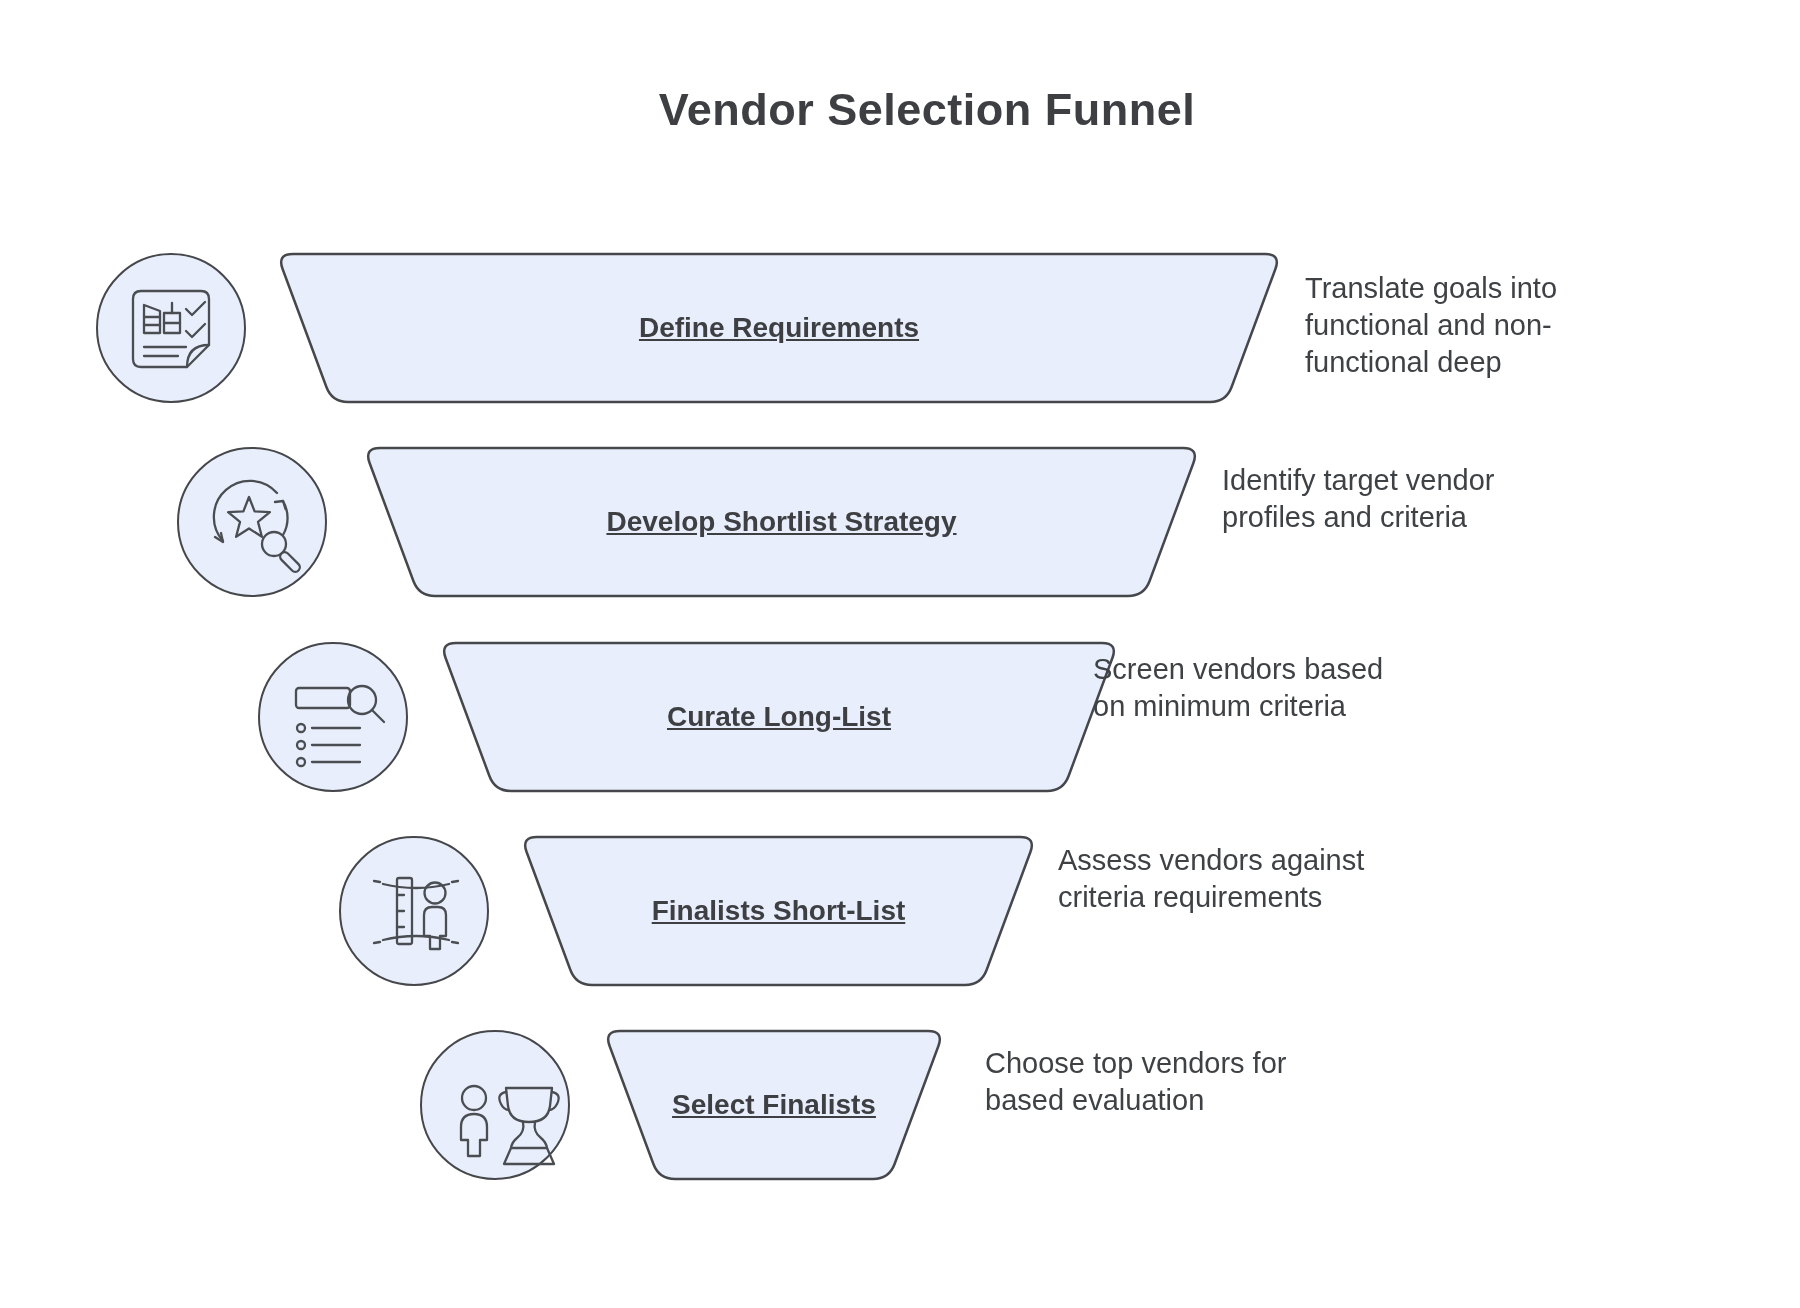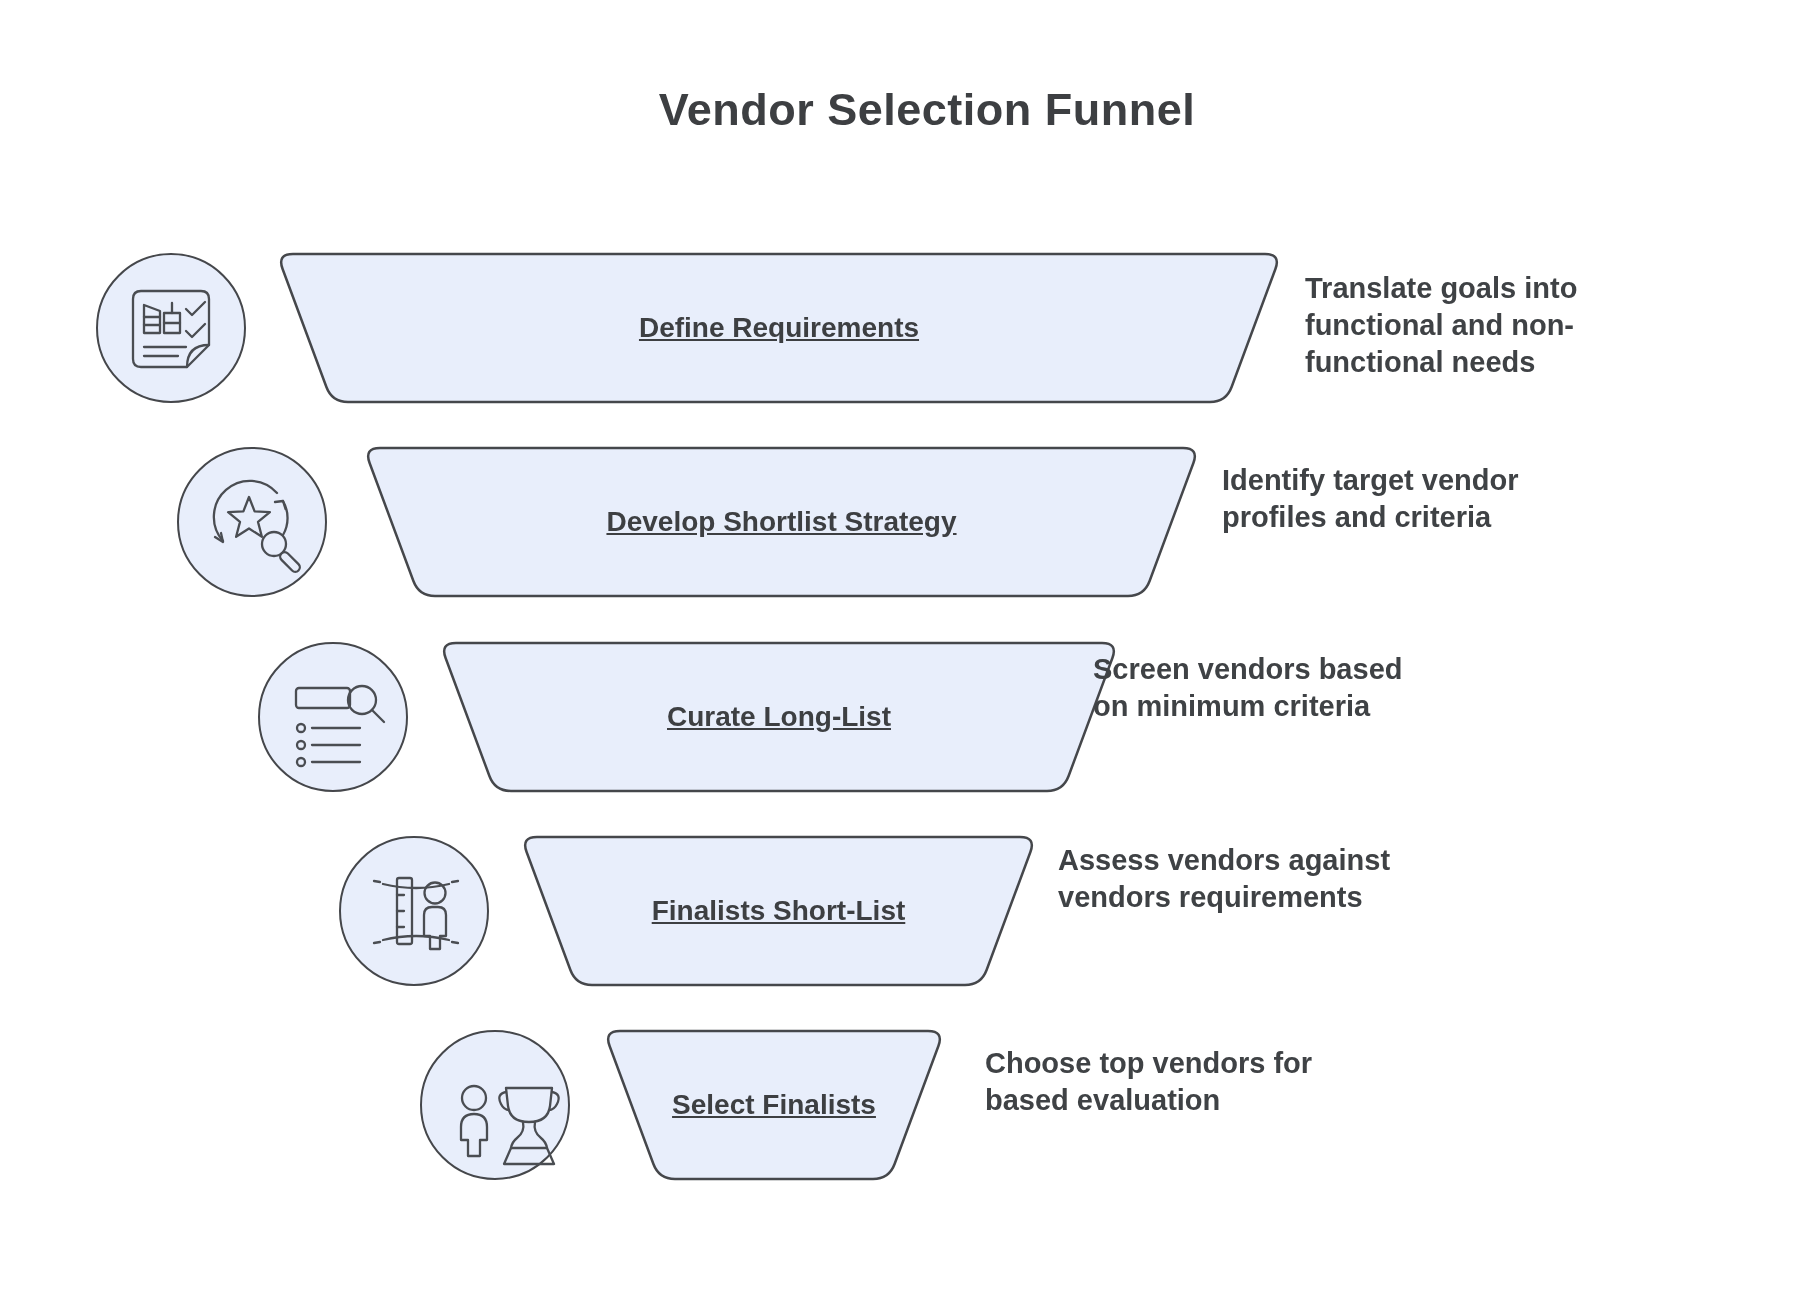--- a/index.html
+++ b/index.html
@@ -4,21 +4,21 @@
 <style>
   html,body{margin:0;padding:0;background:#fff;}
   body{font-family:"Liberation Sans", sans-serif; --funnel-fill:#E8EEFB; --outline:#45474B; --heading-text:#3D3F42; --body-text:#3F4245;}
   #canvas{position:relative;width:1800px;height:1308px;background:#fff;overflow:hidden;}
   .title{position:absolute;left:0;top:84px;width:1800px;text-align:center;
          font-size:45px;font-weight:bold;color:var(--heading-text);letter-spacing:.5px;margin-left:27px;}
   .funnel-svg{position:absolute;left:0;top:0;}
   .funnel-shape{fill:var(--funnel-fill);stroke:var(--outline);stroke-width:2.5px;}
   .stage-label{position:absolute;text-align:center;font-size:28px;font-weight:bold;
                color:var(--heading-text);line-height:36px;white-space:nowrap;text-decoration:underline;}
-  .stage-desc{position:absolute;font-size:29px;color:var(--body-text);line-height:37px;font-weight:bold;}
+  .stage-desc{position:absolute;font-size:29px;color:var(--body-text);line-height:37px;}
   .stage-desc div{white-space:nowrap;}
   .icon-circle{position:absolute;width:150px;height:150px;border-radius:50%;
                background:var(--funnel-fill);border:2.5px solid var(--outline);box-sizing:border-box;}
   .icon-circle svg{position:absolute;left:-2.5px;top:-2.5px;}
   .icon-art path,.icon-art circle,.icon-art rect,.icon-art line,.icon-art polyline
       {stroke:#4A4D52;fill:none;stroke-width:2.3px;stroke-linecap:round;stroke-linejoin:round;}
   .icon-art .fillbg{fill:var(--funnel-fill);}
 </style>
 </head>
 <body style="--background: #FFFFFF; --funnel-fill: #E8EEFB; --outline: #45474B; --heading-text: #3D3F42; --body-text: #3F4245;">
@@ -48,21 +48,21 @@
       <path d="M90 56 l6 6 l13 -13"></path>
       <path d="M90 78 l6 6 l13 -13"></path>
       <path d="M48 94 H90"></path>
         <path d="M48 103 H82"></path>
     </svg>
   </div>
   <div class="stage-label" style="left:277px;top:310px;width:1004px">Define Requirements</div>
   <div class="stage-desc" style="left:1305px;top:270px">
     <div>Translate goals into</div>
     <div>functional and non-</div>
-    <div>functional needs</div>
+    <div>functional deep</div>
   </div>
 
   <div class="icon-circle" style="left:177px;top:447px">
     <svg class="icon-art" width="150" height="150" viewBox="0 0 150 150">
       <path d="M100 46 A34 34 0 1 0 46 94"></path>
       <polyline points="38,90 46,95 44,86"></polyline>
       <path d="M106 88 A34 34 0 0 0 106 54"></path>
       <polyline points="98,55 106,54 108.5,62"></polyline>
       <path d="M72 50 L77.6 64.3 L92.9 65.2 L81 74.9 L84.9 89.8 L72 81.5 L59.1 89.8 L63 74.9 L51.1 65.2 L66.4 64.3 Z"></path>
       <circle cx="97" cy="97" r="12"></circle>
@@ -106,21 +106,21 @@
       <path d="M35 45 L41 46"></path>
         <path d="M113 46 L119 45"></path>
       <path d="M44 104 Q77 96 110 104"></path>
       <path d="M35 107 L41 106"></path>
         <path d="M113 106 L119 107"></path>
     </svg>
   </div>
   <div class="stage-label" style="left:521px;top:893px;width:515px">Finalists Short-List</div>
   <div class="stage-desc" style="left:1058px;top:842px">
     <div>Assess vendors against</div>
-    <div>vendors requirements</div>
+    <div>criteria requirements</div>
   </div>
 
   <div class="icon-circle" style="left:420px;top:1030px">
     <svg class="icon-art" width="150" height="150" viewBox="0 0 150 150">
       <circle cx="54" cy="68" r="12"></circle>
       <path d="M41 110 L41 97 Q41 84 54 84 Q67 84 67 97 L67 110 L60 110 L60 126 L48 126 L48 110 Z"></path>
       <path d="M86 58 L132 58 L130 76 Q128 92 109 92 Q90 92 88 76 Z"></path>
       <path d="M86 62 Q76 64 81 74 Q84 80 89 80"></path>
       <path d="M132 62 Q142 64 137 74 Q134 80 129 80"></path>
       <path d="M103 92 Q105 102 97 108 Q92 112 91 118"></path>

